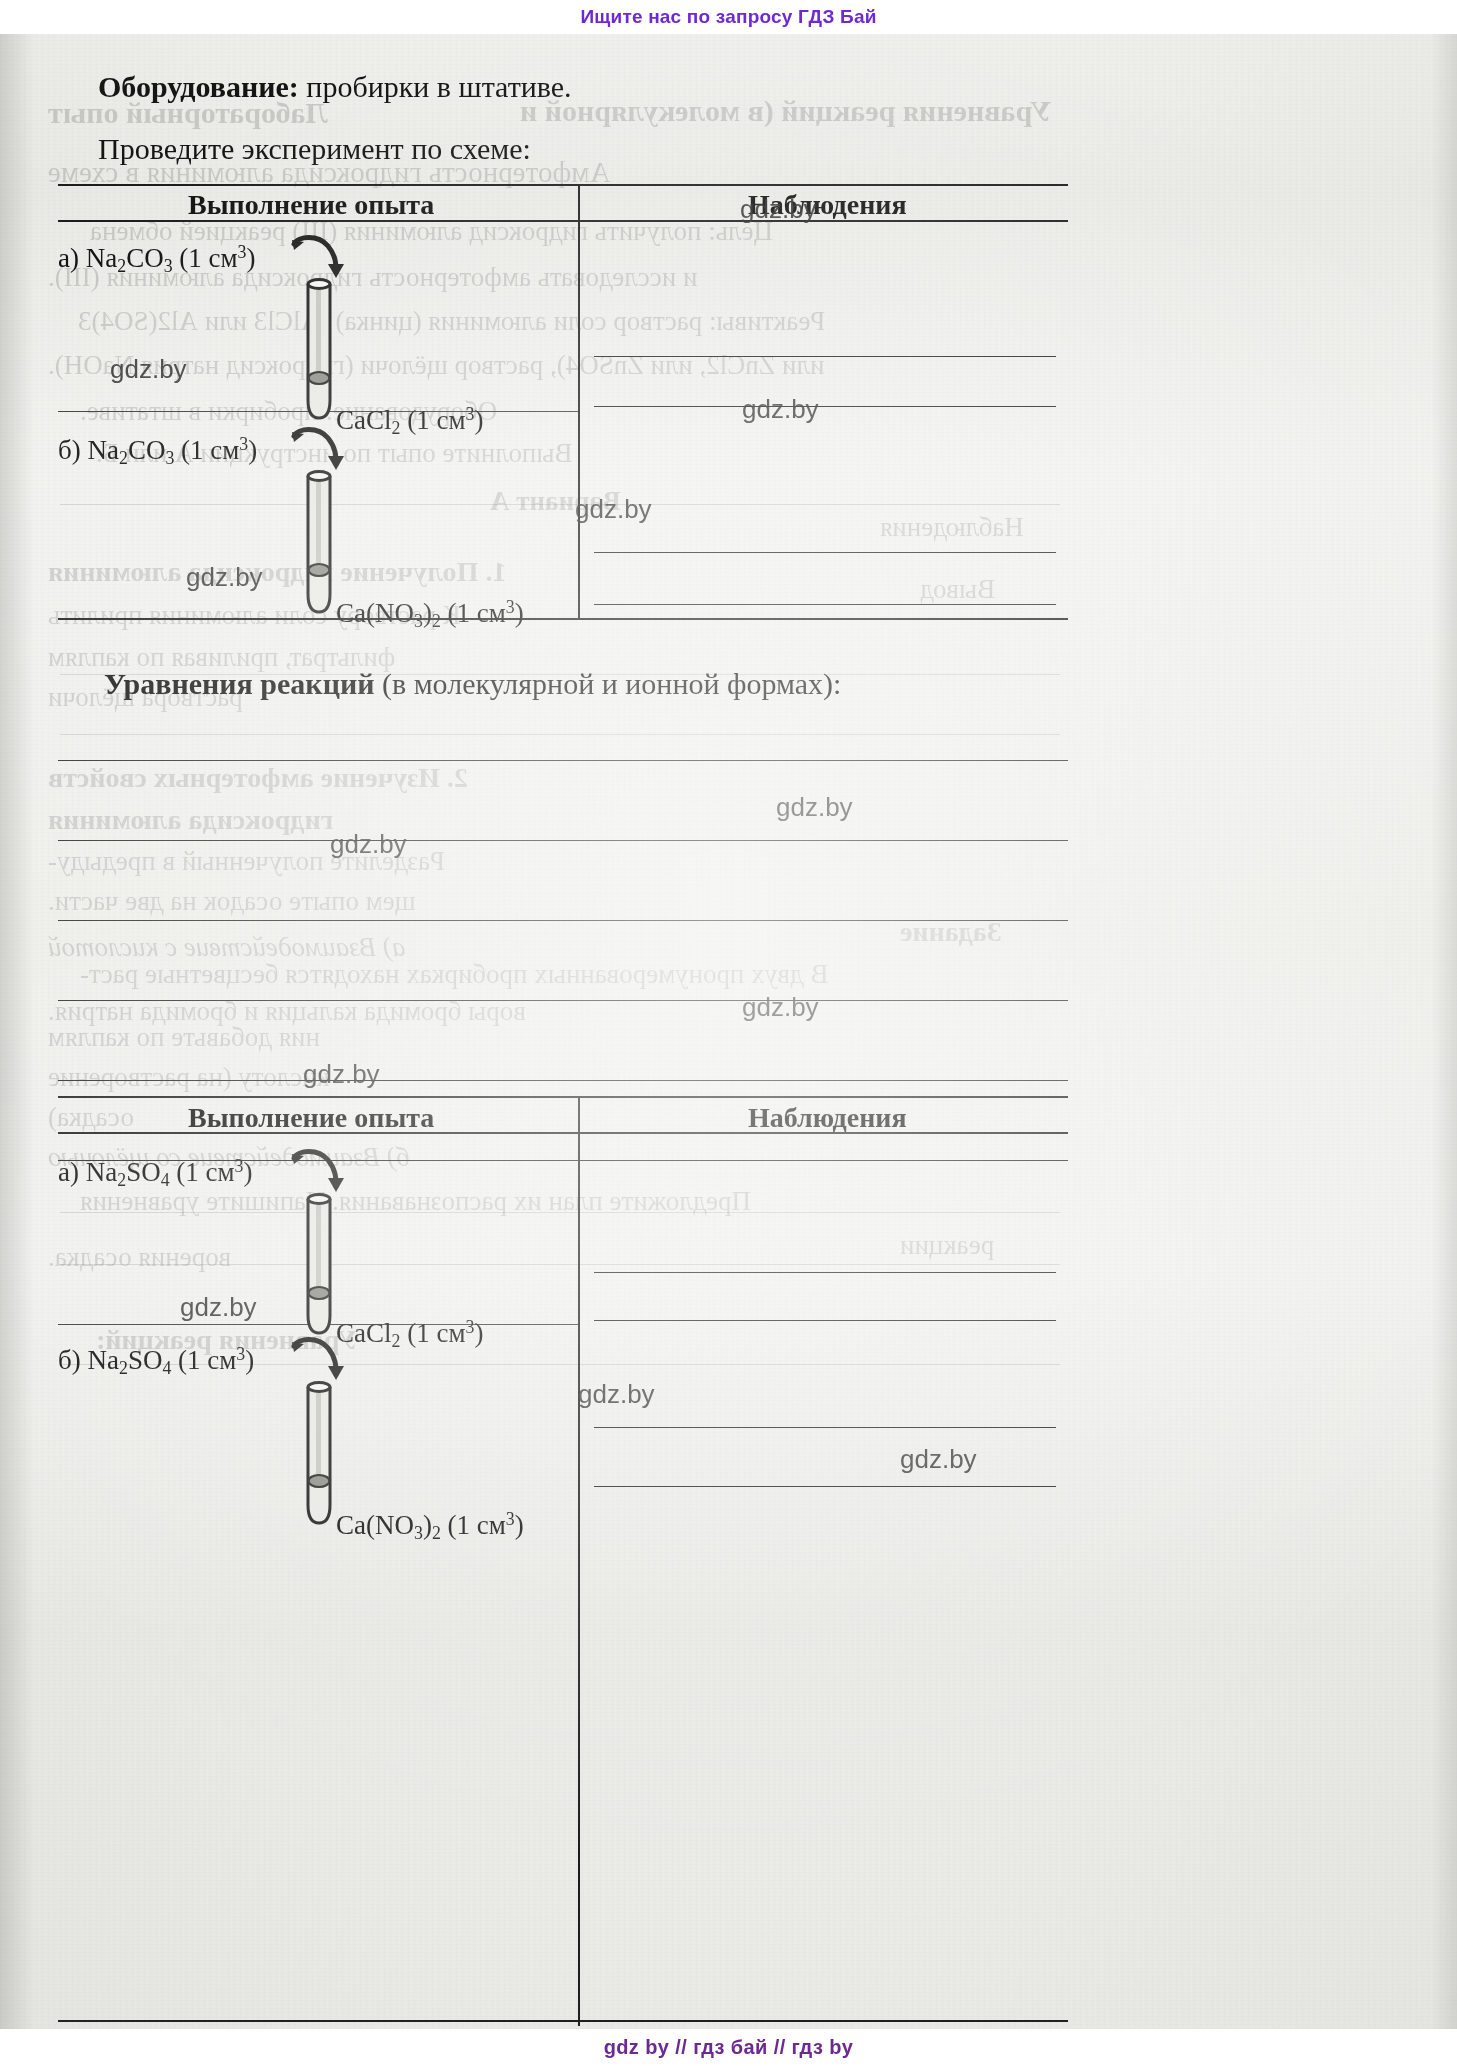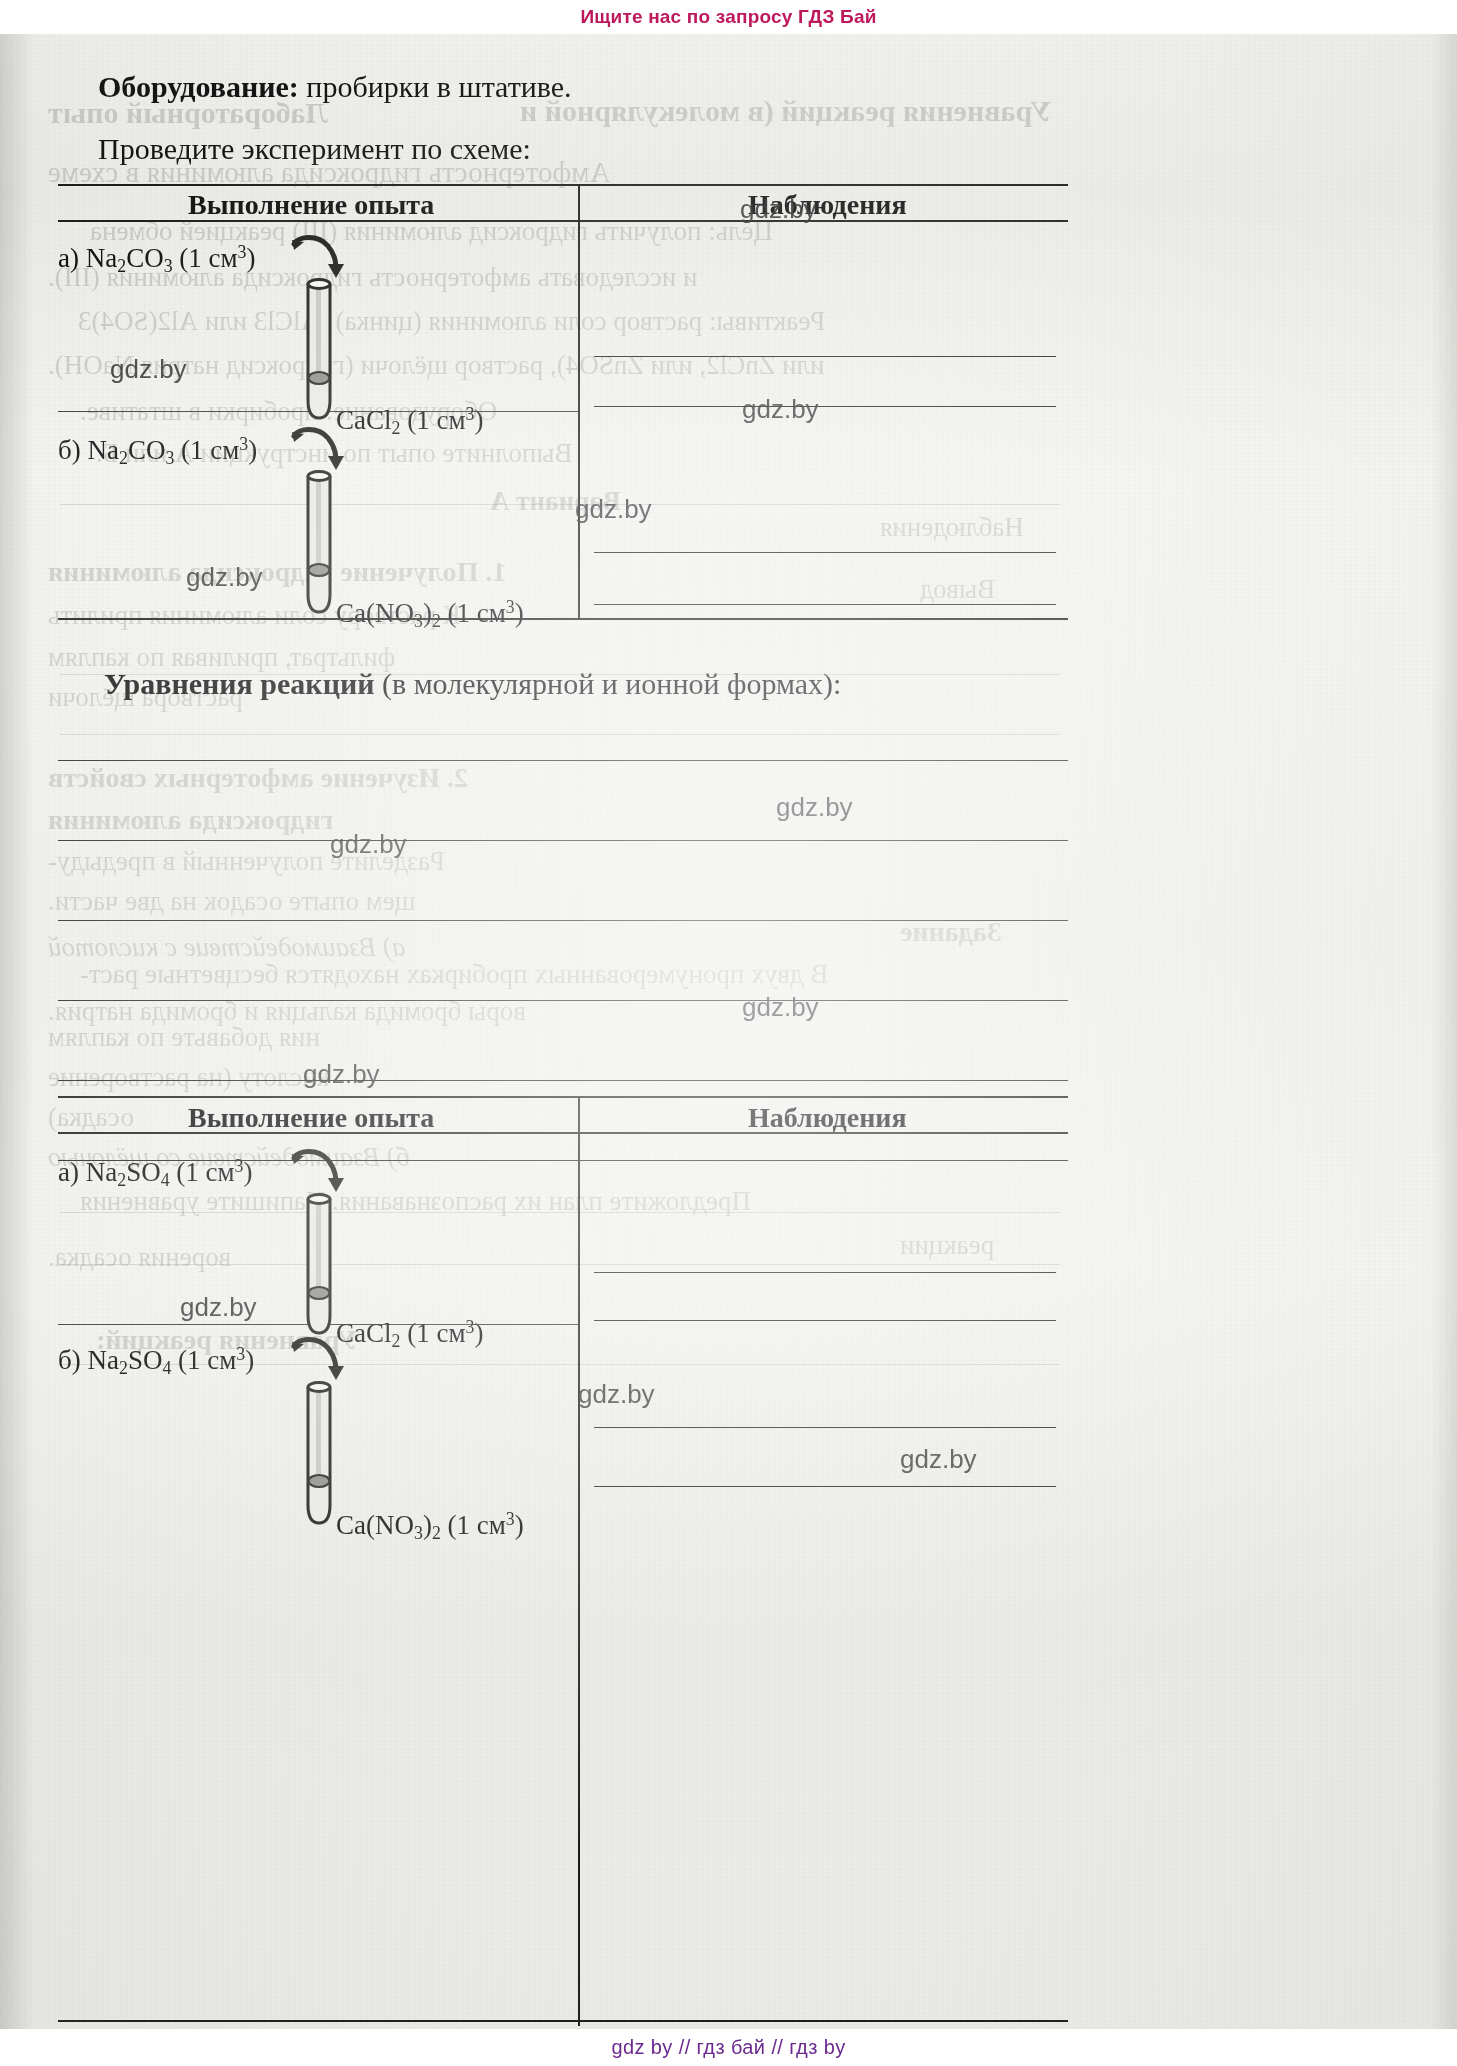--- a/index.html
+++ b/index.html
@@ -14,21 +14,21 @@
   
   .topbar{
     position:absolute;left:0;top:0;width:1457px;height:34px;
     background:#ffffff;
     display:flex;align-items:center;justify-content:center;
   }
   .topbar-text{
     font-family:"Liberation Sans", sans-serif;
     font-weight:bold;
     font-size:19px;
-    color:#be185d;
+    color:#6d28d9;
     letter-spacing:.2px;
   }
 
   
   .page{
     position:absolute;left:0;top:34px;
     width:1457px;height:1995px;
     background:
       linear-gradient(180deg,#f1f1ee 0%,#ebebe7 8%,#f3f3f0 22%,#eeeeea 45%,#f2f2ef 62%,#e9e9e5 80%,#efefec 100%);
     overflow:hidden;
@@ -123,21 +123,21 @@
     white-space:nowrap;pointer-events:none;user-select:none;
   }
 
   
   .footer{
     position:absolute;left:0;top:2029px;width:1457px;height:37px;
     background:#ffffff;display:flex;align-items:center;justify-content:center;
   }
   .footer-text{
     font-family:"Liberation Sans", sans-serif;
-    font-size:20px;color:#6b2a8f;letter-spacing:.4px;
+    font-size:20px;color:#6b2a8f;letter-spacing:.4px;font-weight:bold;
   }
 </style>
 </head>
 <body>
 
 <div class="topbar">
   <span class="topbar-text">Ищите нас по запросу ГДЗ Бай</span>
 </div>
 
 <div class="page">

